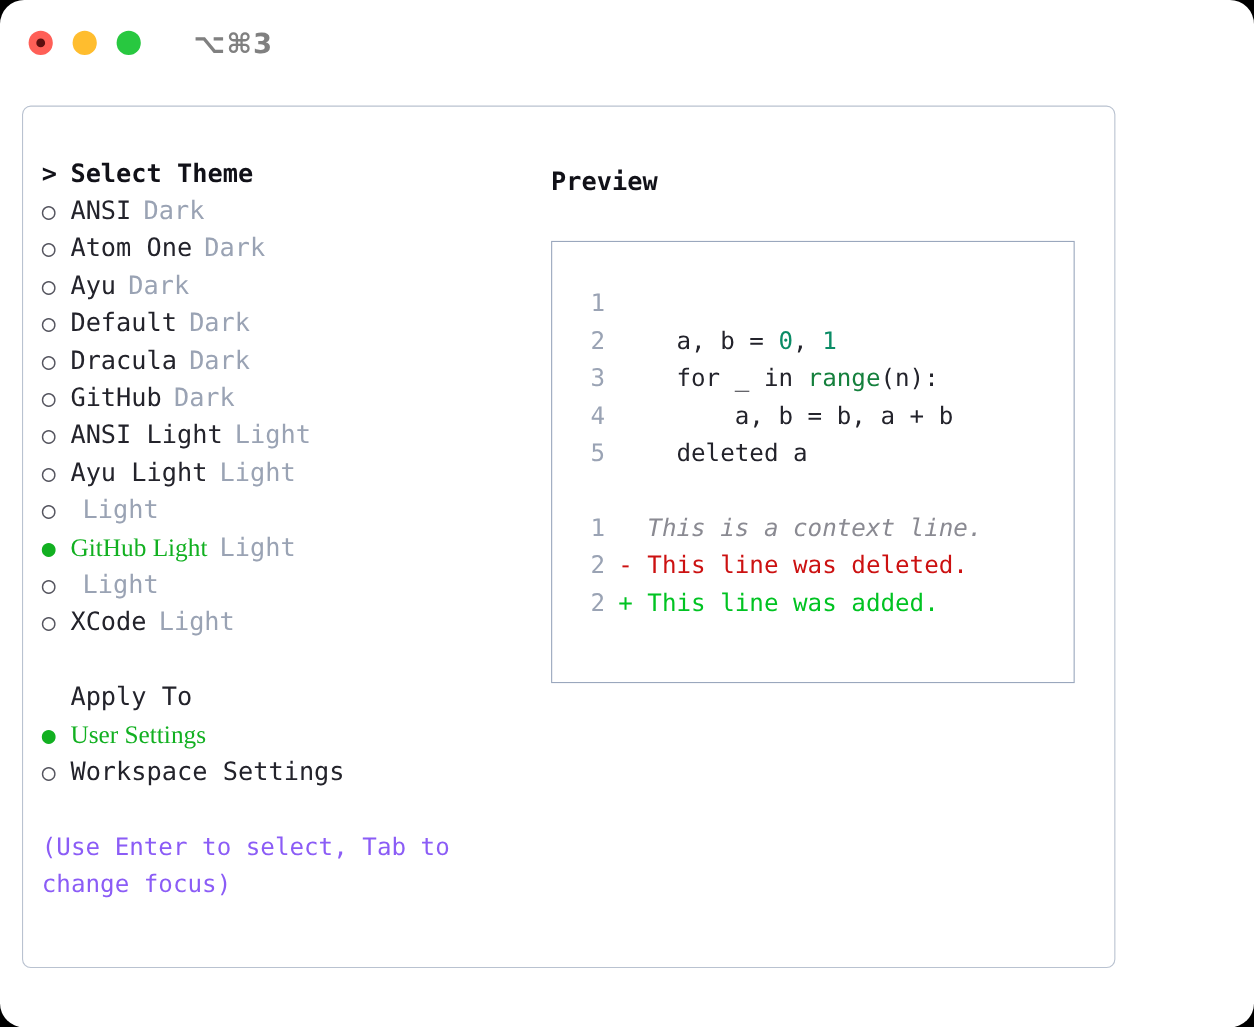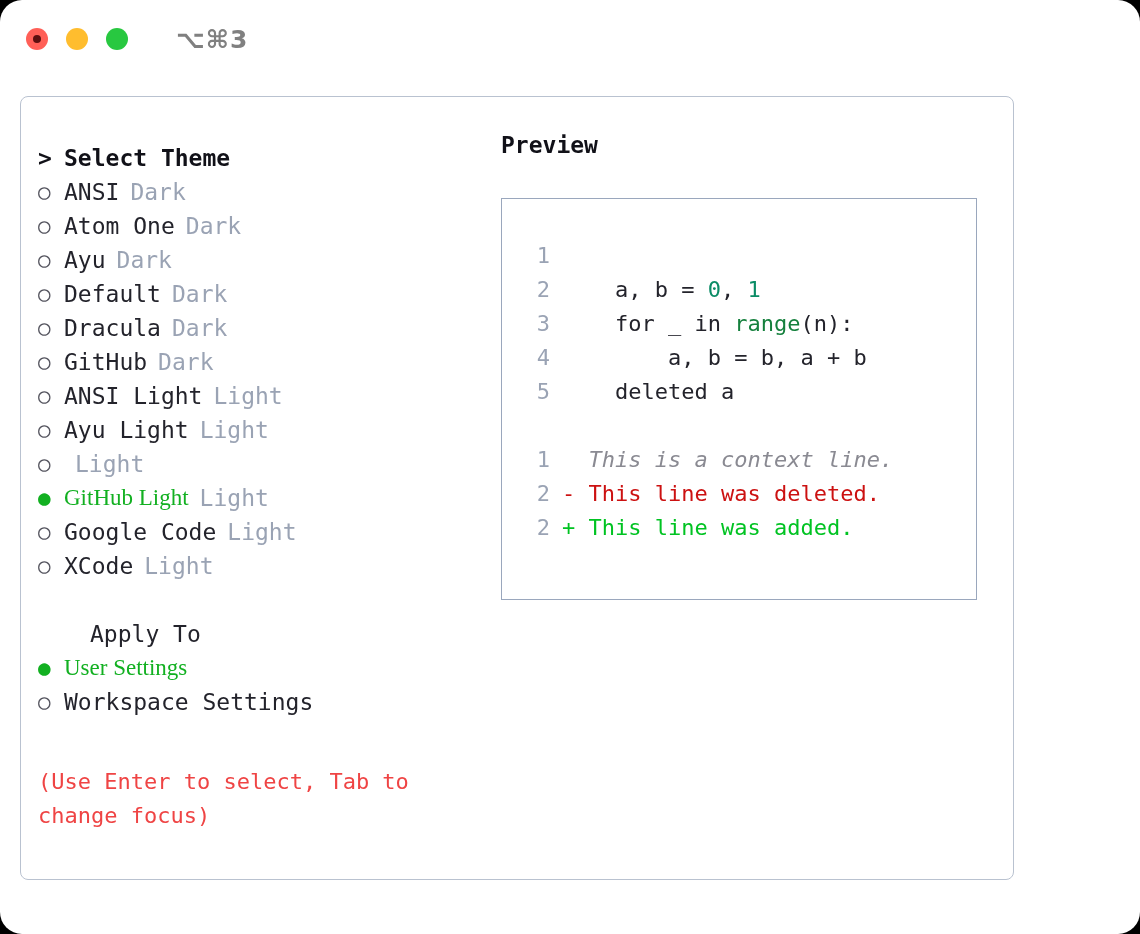--- a/index.html
+++ b/index.html
@@ -128,38 +128,37 @@
   }
   .spacer-row { height: 34px; }
   .group-title {
     height: 34px;
     display: flex;
     align-items: flex-start;
     font-size: 23px;
     line-height: 34px;
     color: #23232b;
     white-space: pre;
-    gap: 26px;
   }
   .group-title .marker { color: transparent; }
 
   .hint {
-    margin-top: 46px;
+    margin-top: 35px;
     width: 400px;
     font-size: 22px;
     line-height: 34px;
-    color: #ef4444;
+    color: #8b5cf6;
     white-space: pre-wrap;
   }
 
   
   .right {
     position: absolute;
     left: 480px;
-    top: 31px;
+    top: 52px;
     width: 495px;
   }
   .preview-title {
     font-size: 23px;
     font-weight: bold;
     color: #111118;
     line-height: 34px;
     height: 34px;
   }
   .preview-box {
@@ -223,21 +222,21 @@
             <div class="row"><span class="marker">○</span><span class="label">ANSI</span><span class="tag">Dark</span></div>
             <div class="row"><span class="marker">○</span><span class="label">Atom One</span><span class="tag">Dark</span></div>
             <div class="row"><span class="marker">○</span><span class="label">Ayu</span><span class="tag">Dark</span></div>
             <div class="row"><span class="marker">○</span><span class="label">Default</span><span class="tag">Dark</span></div>
             <div class="row"><span class="marker">○</span><span class="label">Dracula</span><span class="tag">Dark</span></div>
             <div class="row"><span class="marker">○</span><span class="label">GitHub</span><span class="tag">Dark</span></div>
             <div class="row"><span class="marker">○</span><span class="label">ANSI Light</span><span class="tag">Light</span></div>
             <div class="row"><span class="marker">○</span><span class="label">Ayu Light</span><span class="tag">Light</span></div>
             <div class="row"><span class="marker">○</span><span class="tag">Light</span></div>
             <div class="row selected"><span class="marker sel">●</span><span class="label">GitHub Light</span><span class="tag">Light</span></div>
-            <div class="row"><span class="marker">○</span><span class="label">Google Code</span><span class="tag">Light</span></div>
+            <div class="row"><span class="marker">○</span><span class="tag">Light</span></div>
             <div class="row"><span class="marker">○</span><span class="label">XCode</span><span class="tag">Light</span></div>
           </div>
 
         <div class="spacer-row"></div>
 
         <div class="group-title">
           <span class="marker">○</span><span>Apply To</span>
         </div>
 
         <div id="apply-items">

